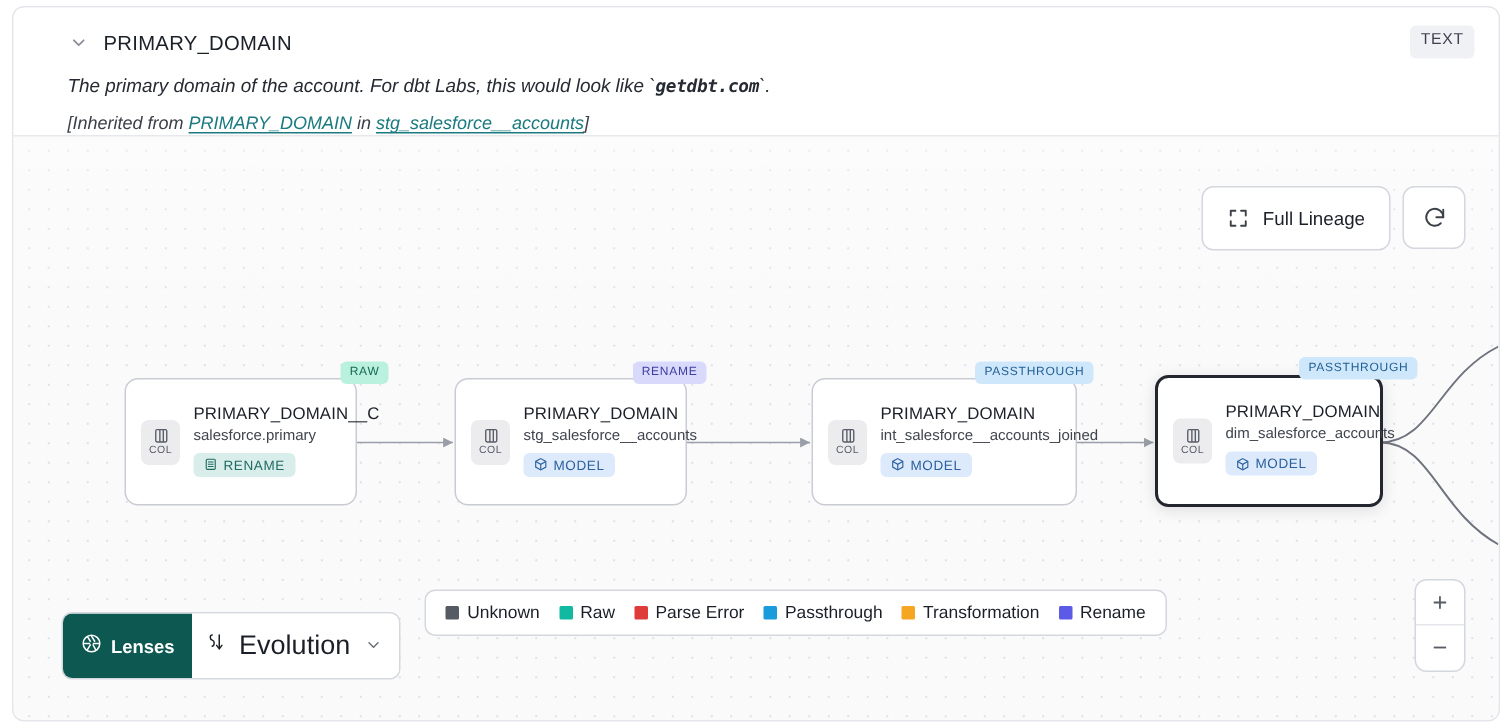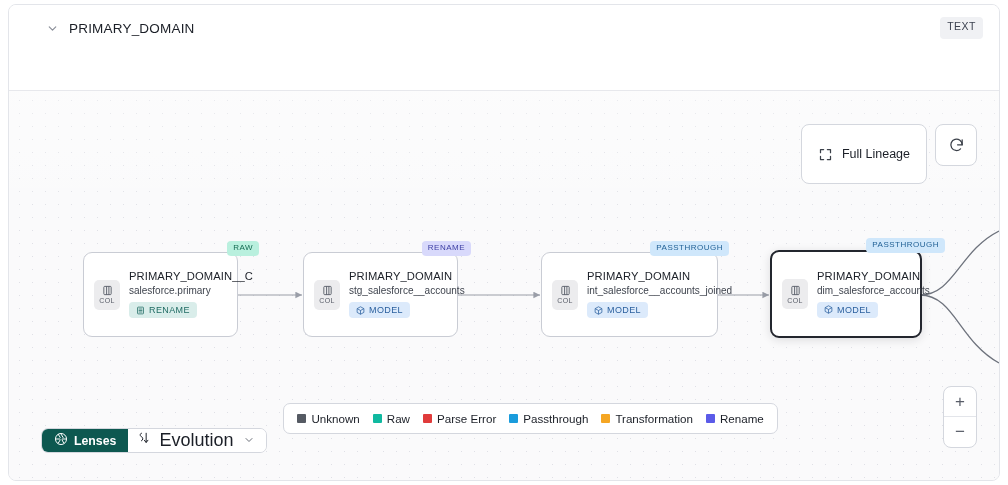--- a/index.html
+++ b/index.html
@@ -182,21 +182,21 @@
   .tag-passthrough { background: #cfe7fb; color: #1f5f94; }
 
   
   .top-controls {
     position: absolute;
     right: 22px; top: 33px;
     display: flex; gap: 8px;
     z-index: 5;
   }
   .btn-lineage {
-    height: 60px;
+    height: 43px;
     background: #fff;
     border: 1px solid #d4d7de;
     border-radius: 8px;
     display: flex; align-items: center; gap: 9px;
     padding: 0 16px;
     font-size: 12.5px;
     color: #1b1f27;
     cursor: pointer;
   }
   .btn-refresh {
@@ -234,21 +234,21 @@
     left: 32px; bottom: 27px;
     display: flex; align-items: center; gap: 16px;
     z-index: 5;
   }
   .lens-group {
     display: flex;
     border: 1px solid #d4d7de;
     border-radius: 7px;
     overflow: hidden;
     background: #fff;
-    height: 25px;
+    height: 45px;
     margin-top: 44px;
   }
   .lens-btn {
     background: #0d5850;
     color: #ffffff;
     display: flex; align-items: center; gap: 6px;
     padding: 0 12px;
     font-size: 12.3px;
     font-weight: bold;
     cursor: pointer;
@@ -282,21 +282,27 @@
     <div class="title-row">
       <span class="chev">
         <svg width="13" height="13" viewBox="0 0 24 24" fill="none" stroke="currentColor" stroke-width="2.2" stroke-linecap="round" stroke-linejoin="round">
             <polyline points="6 9 12 15 18 9"></polyline>
           </svg>
       </span>
       <span class="col-title">PRIMARY_DOMAIN</span>
     </div>
     <div class="type-badge">TEXT</div>
 
-
+    <div class="desc">
+      <span>The primary domain of the account. For dbt Labs, this would look like `</span><span class="code">getdbt.com</span><span>`.</span>
+    </div>
+
+    <div class="inherit">
+      <span>[Inherited from </span><a href="#">PRIMARY_DOMAIN</a><span> in </span><a href="#">stg_salesforce__accounts</a><span>]</span>
+    </div>
   </div>
 
   <div class="canvas">
 
     <svg class="edges" viewBox="0 0 990 390" preserveAspectRatio="none">
       <defs>
         <marker id="arr" markerWidth="7" markerHeight="7" refX="6" refY="3" orient="auto">
           <path d="M0,0 L6,3 L0,6 z" fill="#9a9ea8"></path>
         </marker>
       </defs>

